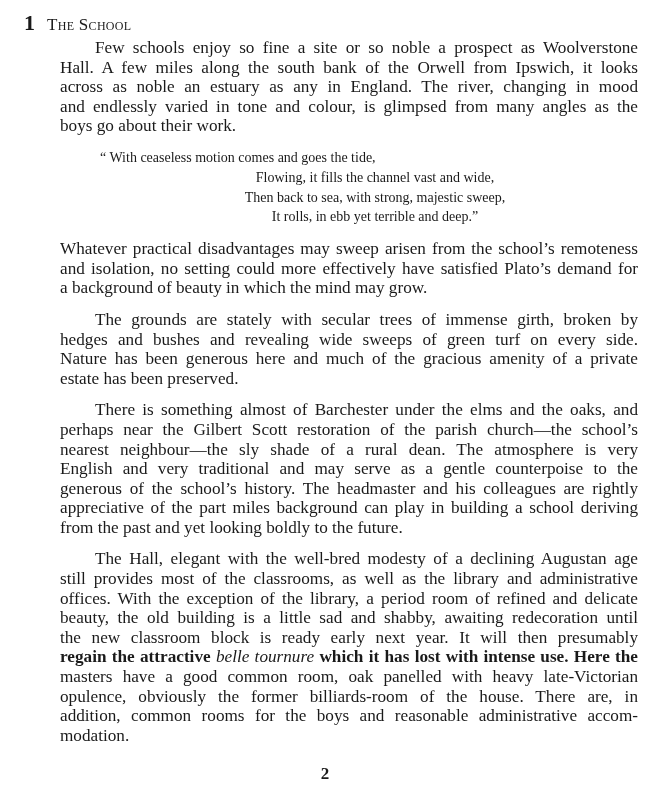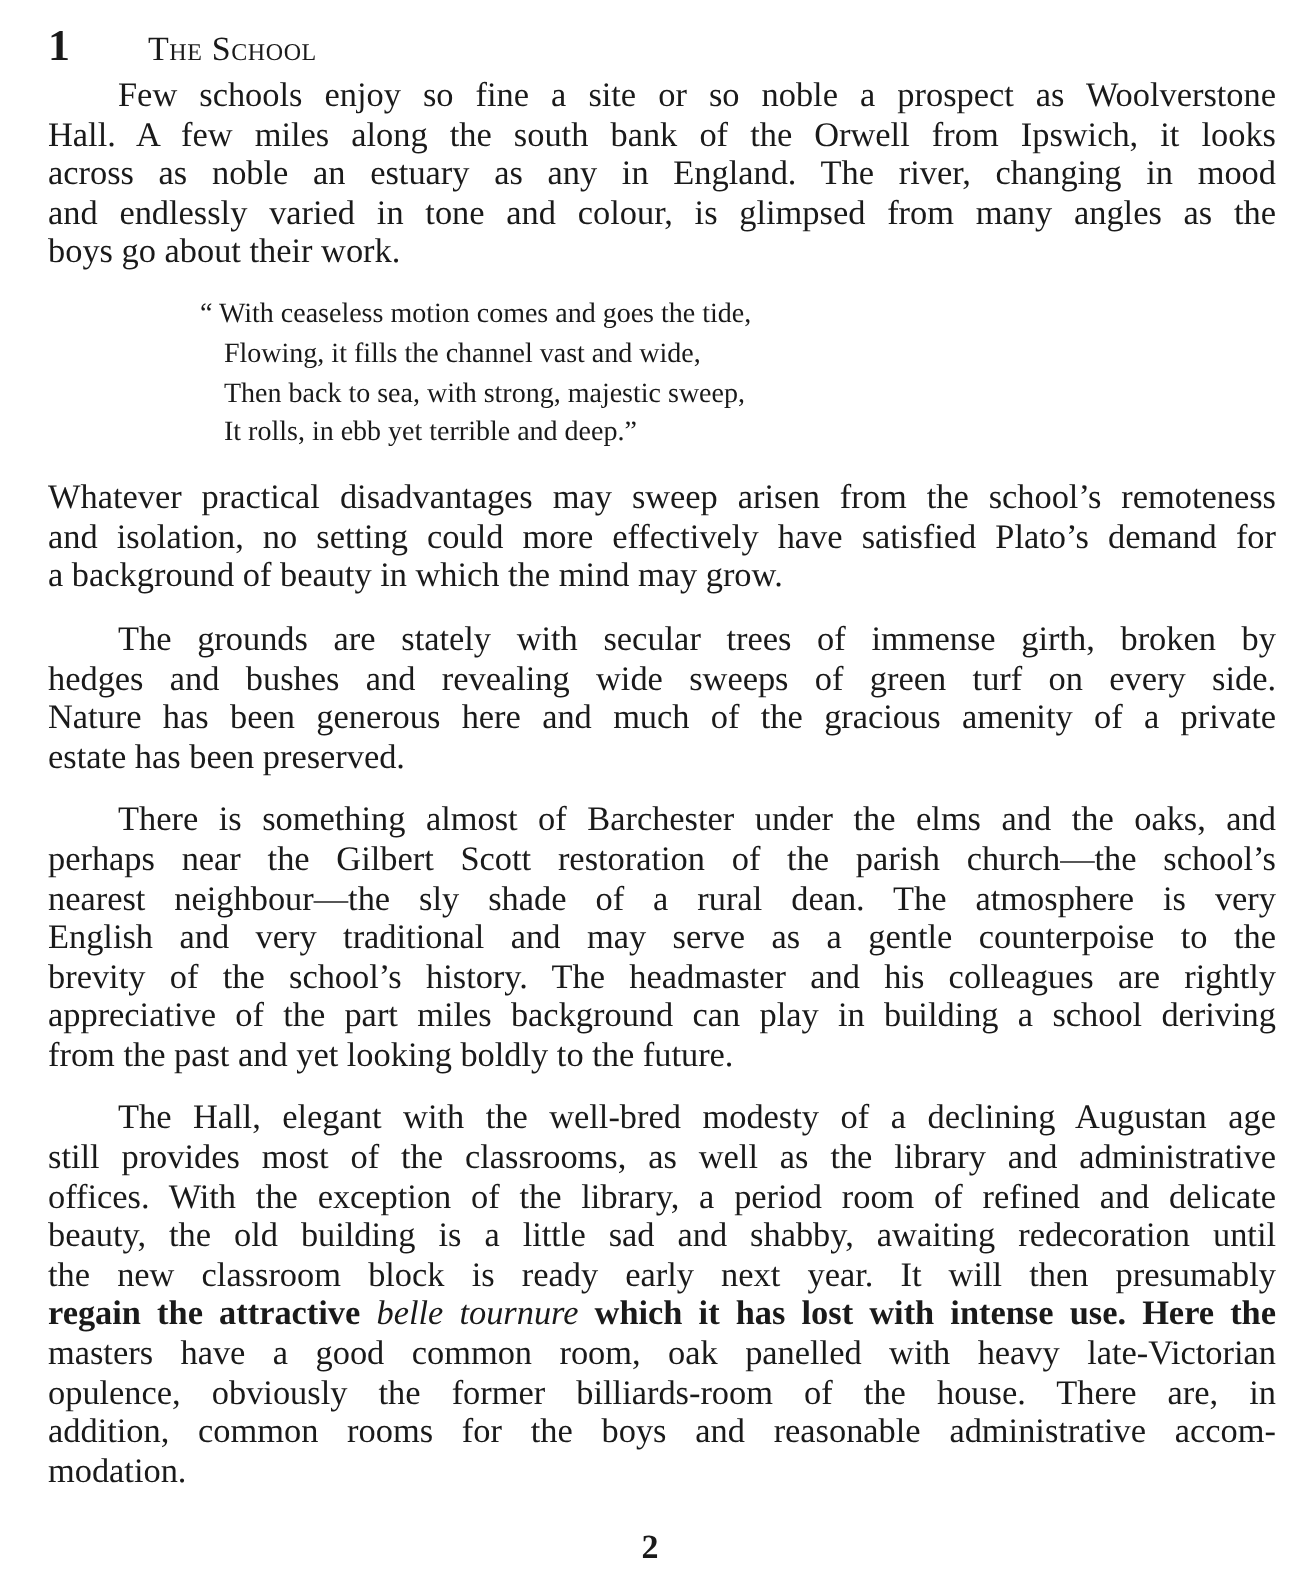--- a/index.html
+++ b/index.html
@@ -31,33 +31,33 @@
       font-size: 22px;
       font-weight: bold;
       margin-right: 12px;
       line-height: 26px;
     }
     .heading .title {
       font-size: 17px;
       font-variant: small-caps;
       letter-spacing: 0.3px;
       line-height: 26px;
-      margin-left: 27px;
     }
     .para {
       font-size: 17.2px;
       line-height: 19.6px;
       margin: 0;
     }
     .para .line {
       display: block;
       text-align: justify;
       text-align-last: justify;
       white-space: nowrap;
       height: 19.6px;
+      margin-left: 36px;
     }
     .para .line.last {
       text-align-last: left;
     }
     .para .line.indent {
       padding-left: 35px;
     }
     .para .line span {
       display: inline;
       font-weight: bold;
@@ -66,21 +66,21 @@
     .poem {
       margin-left: 76px;
       font-size: 14px;
       line-height: 19.8px;
     }
     .poem .pline {
       display: block;
       height: 19.8px;
       white-space: nowrap;
     }
-    .poem .pline.cont { padding-left: 12px; }
+    .poem .pline.cont { padding-left: 12px; text-align: center; }
     .page-number {
       position: absolute;
       left: 0;
       width: 650px;
       top: 764px;
       text-align: center;
       font-size: 17px;
       font-weight: bold;
     }
     em { font-style: italic; }
@@ -129,21 +129,21 @@
     <span class="line last">estate has been preserved.</span>
   </p>
 
   <div class="gap"></div>
 
   <p class="para">
     <span class="line indent">There is something almost of Barchester under the elms and the oaks, and</span>
     <span class="line">perhaps near the Gilbert Scott restoration of the parish church—the school’s</span>
     <span class="line">nearest neighbour—the sly shade of a rural dean.  The atmosphere is very</span>
     <span class="line">English and very traditional and may serve as a gentle counterpoise to the</span>
-    <span class="line">brevity of the school’s history.  The headmaster and his colleagues are rightly</span>
+    <span class="line">generous of the school’s history.  The headmaster and his colleagues are rightly</span>
     <span class="line">appreciative of the part miles background can play in building a school deriving</span>
     <span class="line last">from the past and yet looking boldly to the future.</span>
   </p>
 
   <div class="gap"></div>
 
   <p class="para">
     <span class="line indent">The Hall, elegant with the well-bred modesty of a declining Augustan age</span>
     <span class="line">still provides most of the classrooms, as well as the library and administrative</span>
     <span class="line">offices.  With the exception of the library, a period room of refined and delicate</span>

